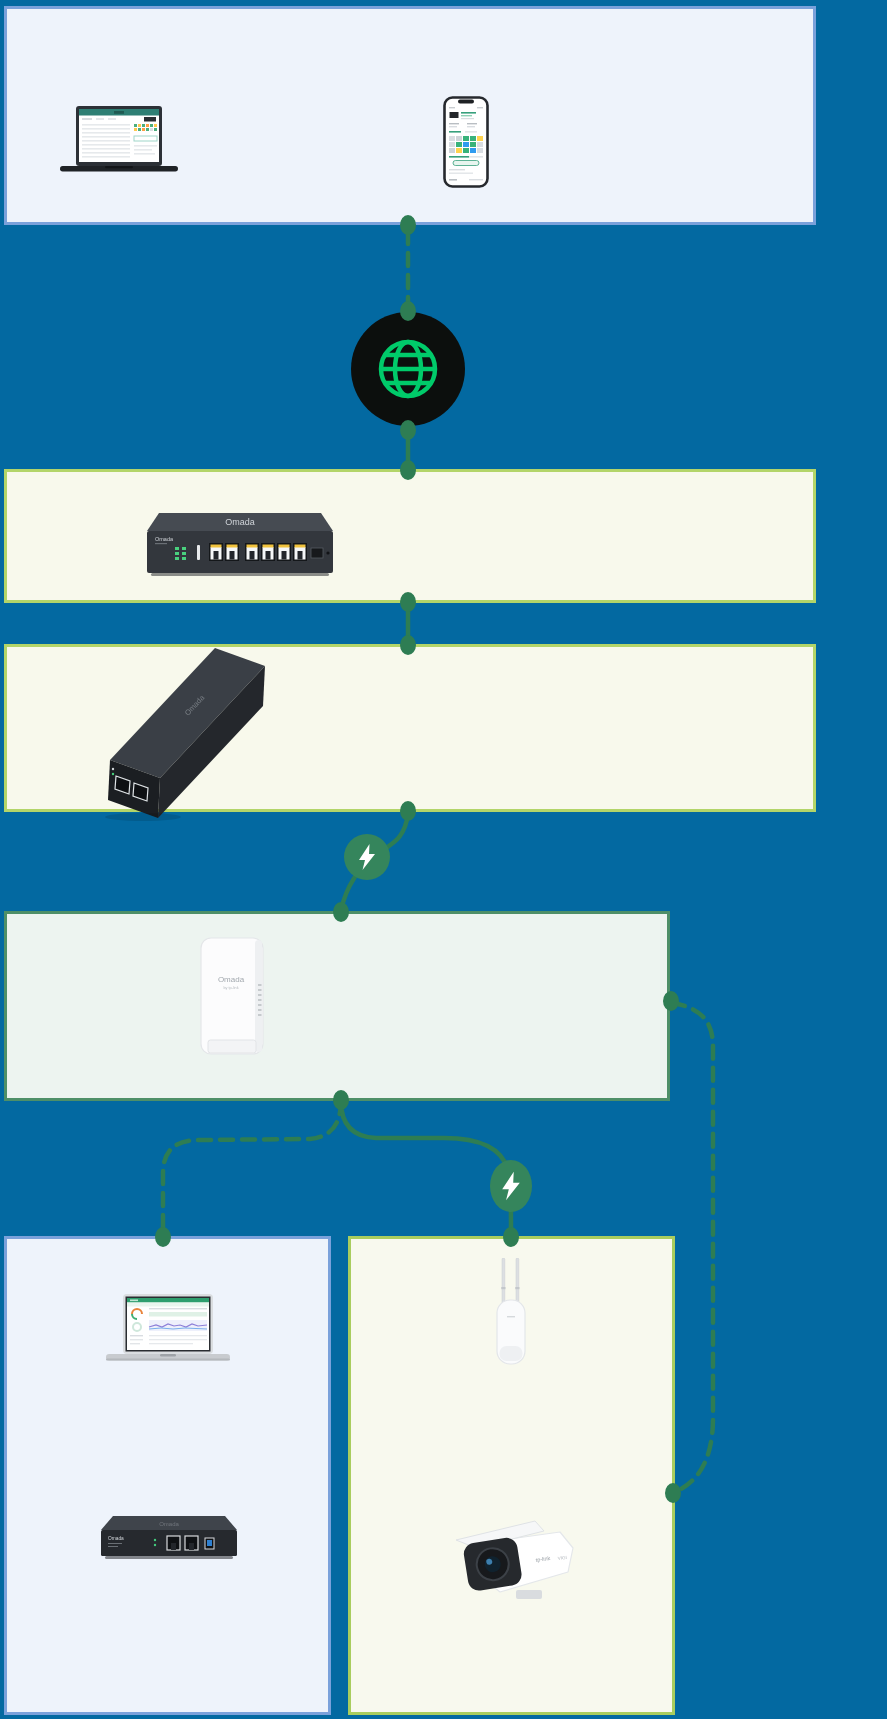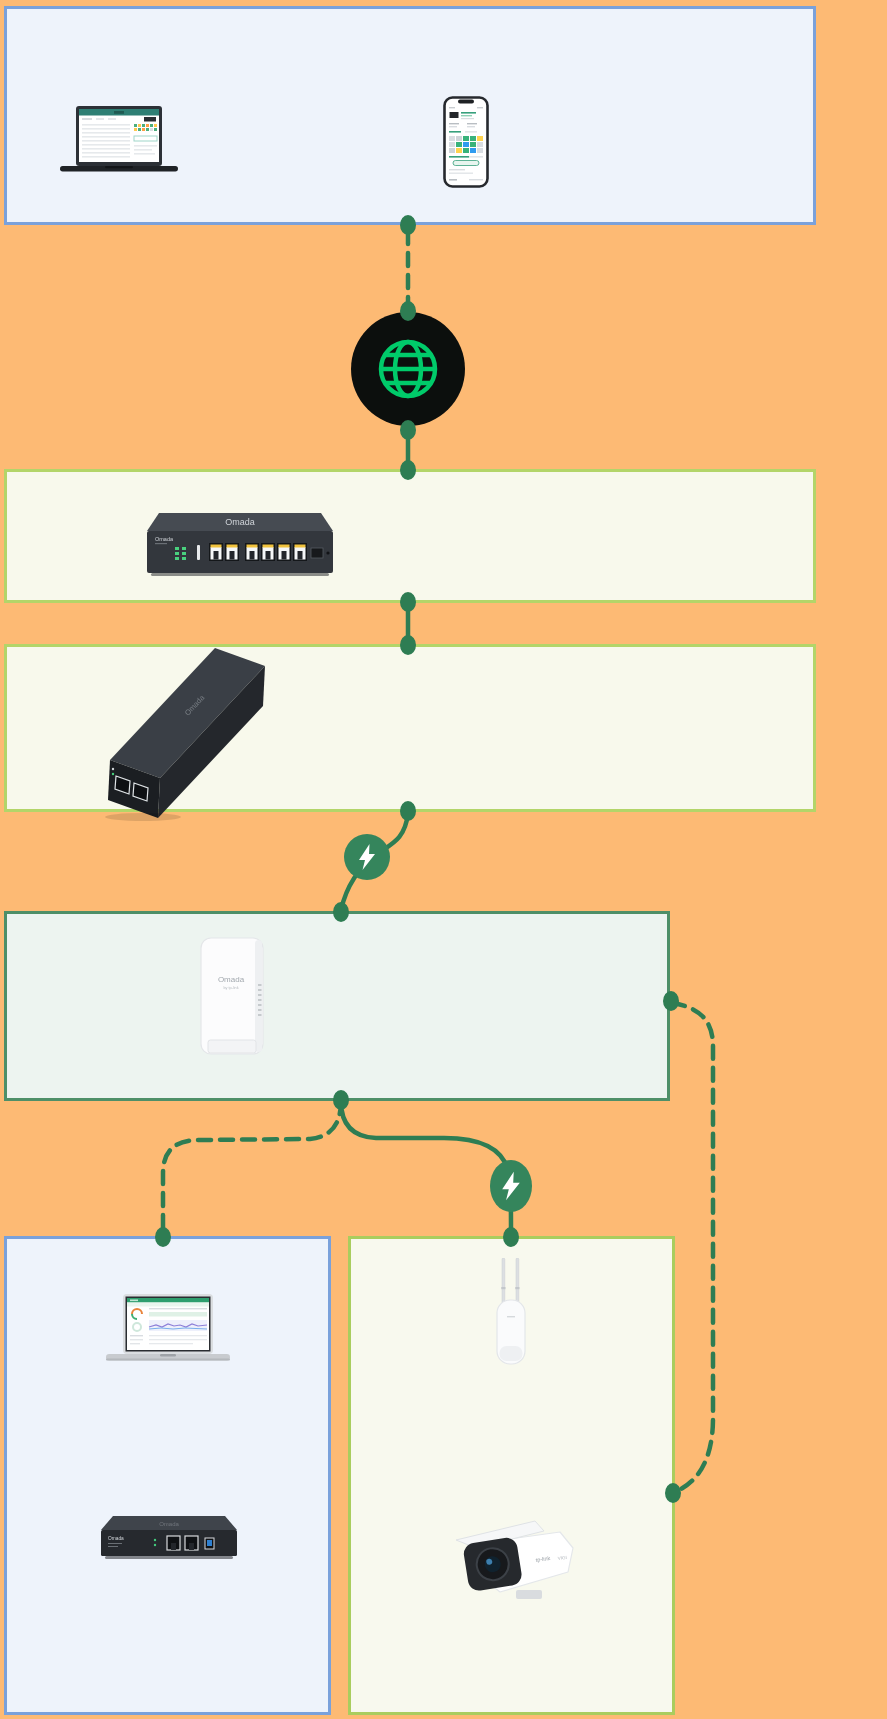--- a/index.html
+++ b/index.html
@@ -1,16 +1,16 @@
 <!DOCTYPE html>
 <html><head>
 <meta charset="utf-8">
 <style>
   html,body{margin:0;padding:0;background:#ffffff;font-family:"Liberation Sans",sans-serif;}
-  .canvas{position:relative;width:887px;height:1719px;background:#fdba74;overflow:hidden;}
+  .canvas{position:relative;width:887px;height:1719px;background:#0369a1;overflow:hidden;}
   .zone{position:absolute;box-sizing:border-box;border-style:solid;border-width:3px;}
   .zone-blue{border-color:#7AA1DB;background:#EEF3FB;}
   .zone-lime{border-color:#B3D569;background:#F8F9EC;}
   .zone-green{border-color:#4E8F68;background:#EDF4F0;}
   .zone-lime2{border-color:#A9CD5E;background:#F8F9EE;}
   .dev{position:absolute;z-index:10;}
   #conn{position:absolute;left:0;top:0;z-index:5;}
   .dash{stroke-dasharray:13 9;}
   svg text{font-family:"Liberation Sans",sans-serif;}
 </style>

